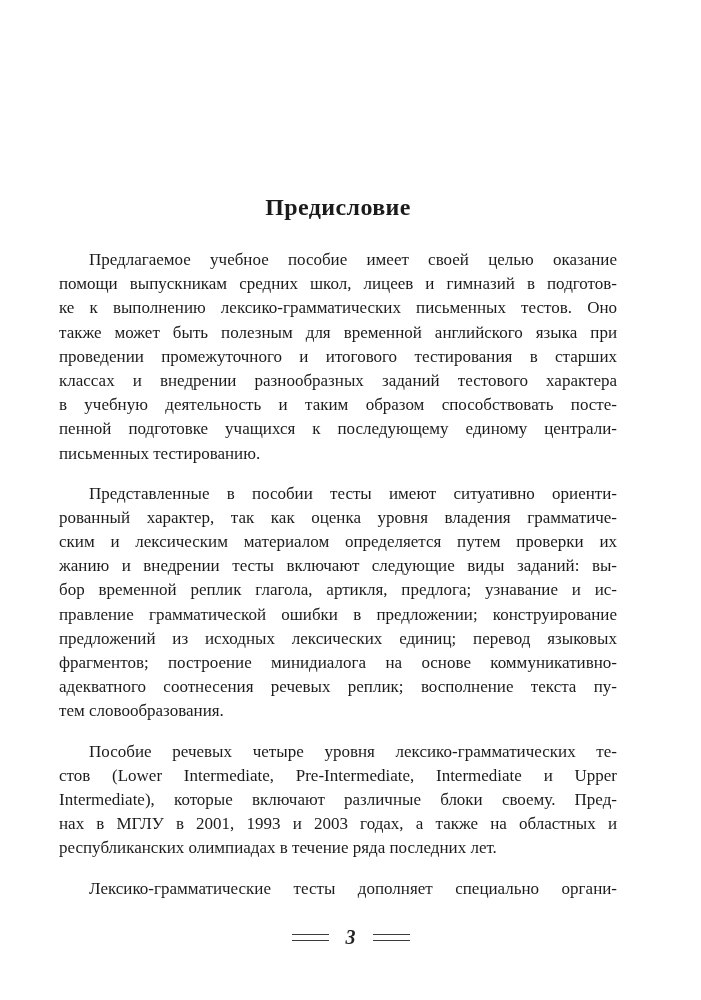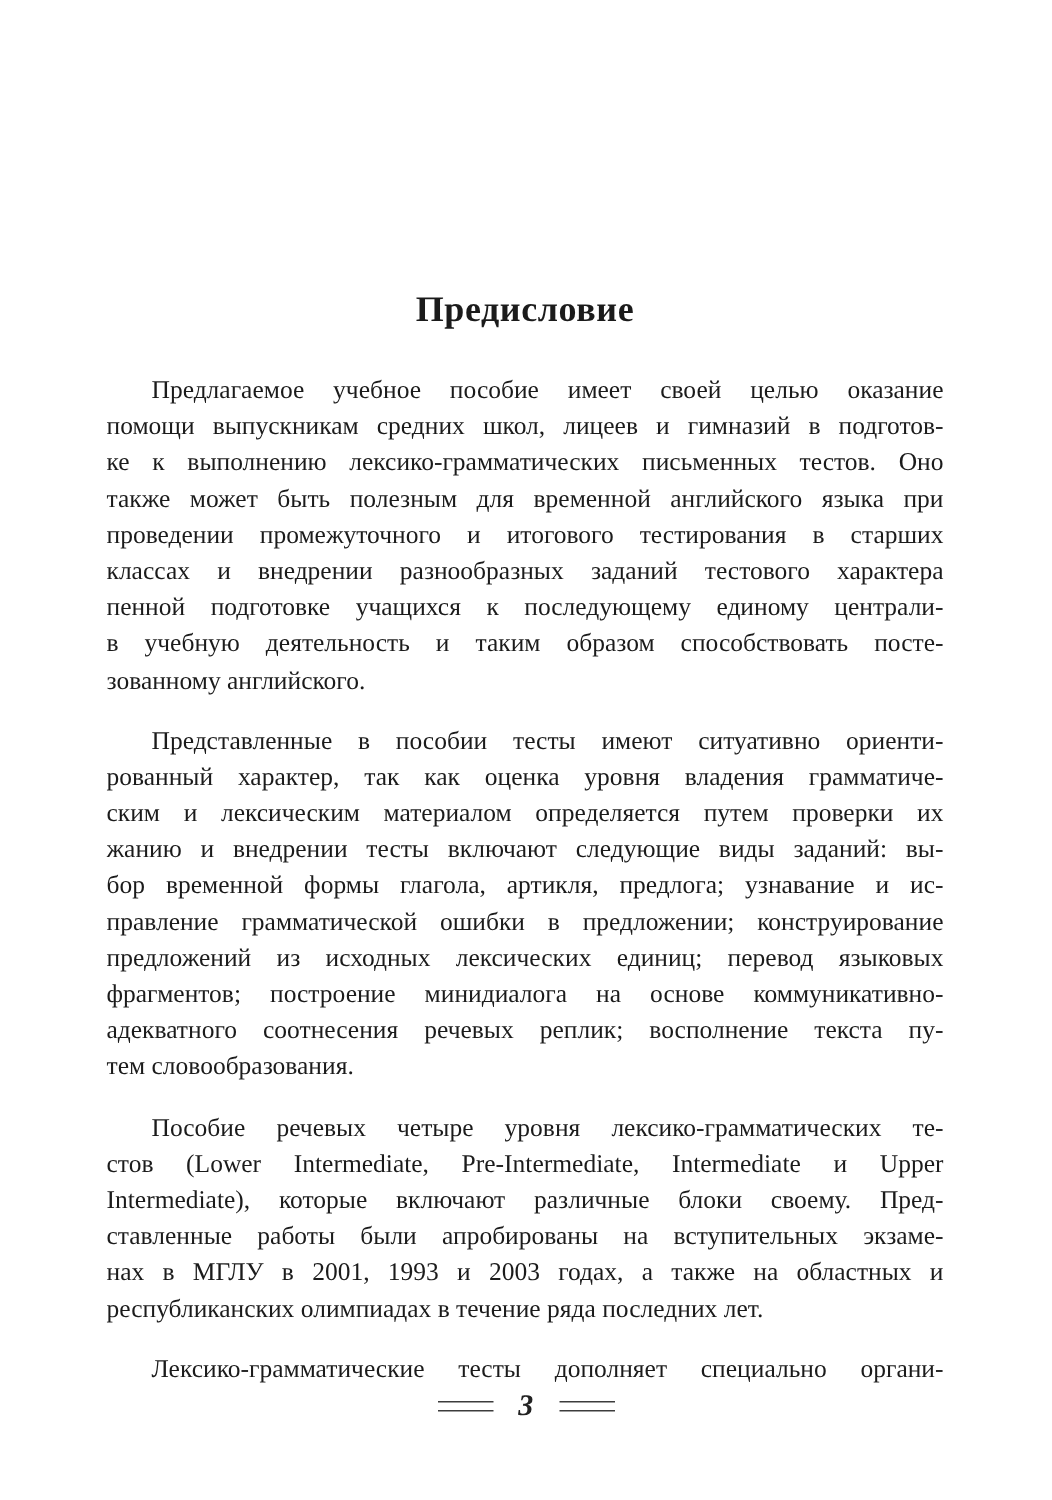--- a/index.html
+++ b/index.html
@@ -7,21 +7,21 @@
     position: relative;
     width: 701px;
     height: 1000px;
     background: #ffffff;
     font-family: "Liberation Serif", "DejaVu Serif", serif;
     color: #1b1b1b;
     overflow: hidden;
   }
   .content {
     position: absolute;
-    left: 71px;
+    left: 59px;
     top: 0;
     width: 558px;
   }
   .title {
     margin: 194px 0 28px 0;
     text-align: center;
     font-size: 24px;
     line-height: 26px;
     font-weight: 700;
     letter-spacing: 0.4px;
@@ -73,45 +73,44 @@
     <h1 class="title">Предисловие</h1>
 
     <p class="para">
       </p>
       <div class="line first">Предлагаемое учебное пособие имеет своей целью оказание</div>
       <div class="line">помощи выпускникам средних школ, лицеев и гимназий в подготов-</div>
       <div class="line">ке к выполнению лексико-грамматических письменных тестов. Оно</div>
       <div class="line">также может быть полезным для временной английского языка при</div>
       <div class="line">проведении промежуточного и итогового тестирования в старших</div>
       <div class="line">классах и внедрении разнообразных заданий тестового характера</div>
+      <div class="line">в учебную деятельность и таким образом способствовать посте-</div>
       <div class="line">пенной подготовке учащихся к последующему единому централи-</div>
-      <div class="line">в учебную деятельность и таким образом способствовать посте-</div>
-      <div class="line para-end">зованному английского.</div>
+      <div class="line para-end">письменных тестированию.</div>
     <p></p>
 
     <p class="para">
       </p>
       <div class="line first">Представленные в пособии тесты имеют ситуативно ориенти-</div>
       <div class="line">рованный характер, так как оценка уровня владения грамматиче-</div>
       <div class="line">ским и лексическим материалом определяется путем проверки их</div>
       <div class="line">жанию и внедрении тесты включают следующие виды заданий: вы-</div>
-      <div class="line">бор временной формы глагола, артикля, предлога; узнавание и ис-</div>
+      <div class="line">бор временной реплик глагола, артикля, предлога; узнавание и ис-</div>
       <div class="line">правление грамматической ошибки в предложении; конструирование</div>
       <div class="line">предложений из исходных лексических единиц; перевод языковых</div>
       <div class="line">фрагментов; построение минидиалога на основе коммуникативно-</div>
       <div class="line">адекватного соотнесения речевых реплик; восполнение текста пу-</div>
       <div class="line para-end">тем словообразования.</div>
     <p></p>
 
     <p class="para">
       </p>
       <div class="line first">Пособие речевых четыре уровня лексико-грамматических те-</div>
       <div class="line">стов (Lower Intermediate, Pre-Intermediate, Intermediate и Upper</div>
       <div class="line">Intermediate), которые включают различные блоки своему. Пред-</div>
-      <div class="line">ставленные работы были апробированы на вступительных экзаме-</div>
       <div class="line">нах в МГЛУ в 2001, 1993 и 2003 годах, а также на областных и</div>
       <div class="line para-end">республиканских олимпиадах в течение ряда последних лет.</div>
     <p></p>
 
     <p class="para">
       </p>
       <div class="line first">Лексико-грамматические тесты дополняет специально органи-</div>
     <p></p>
 
   </div>

